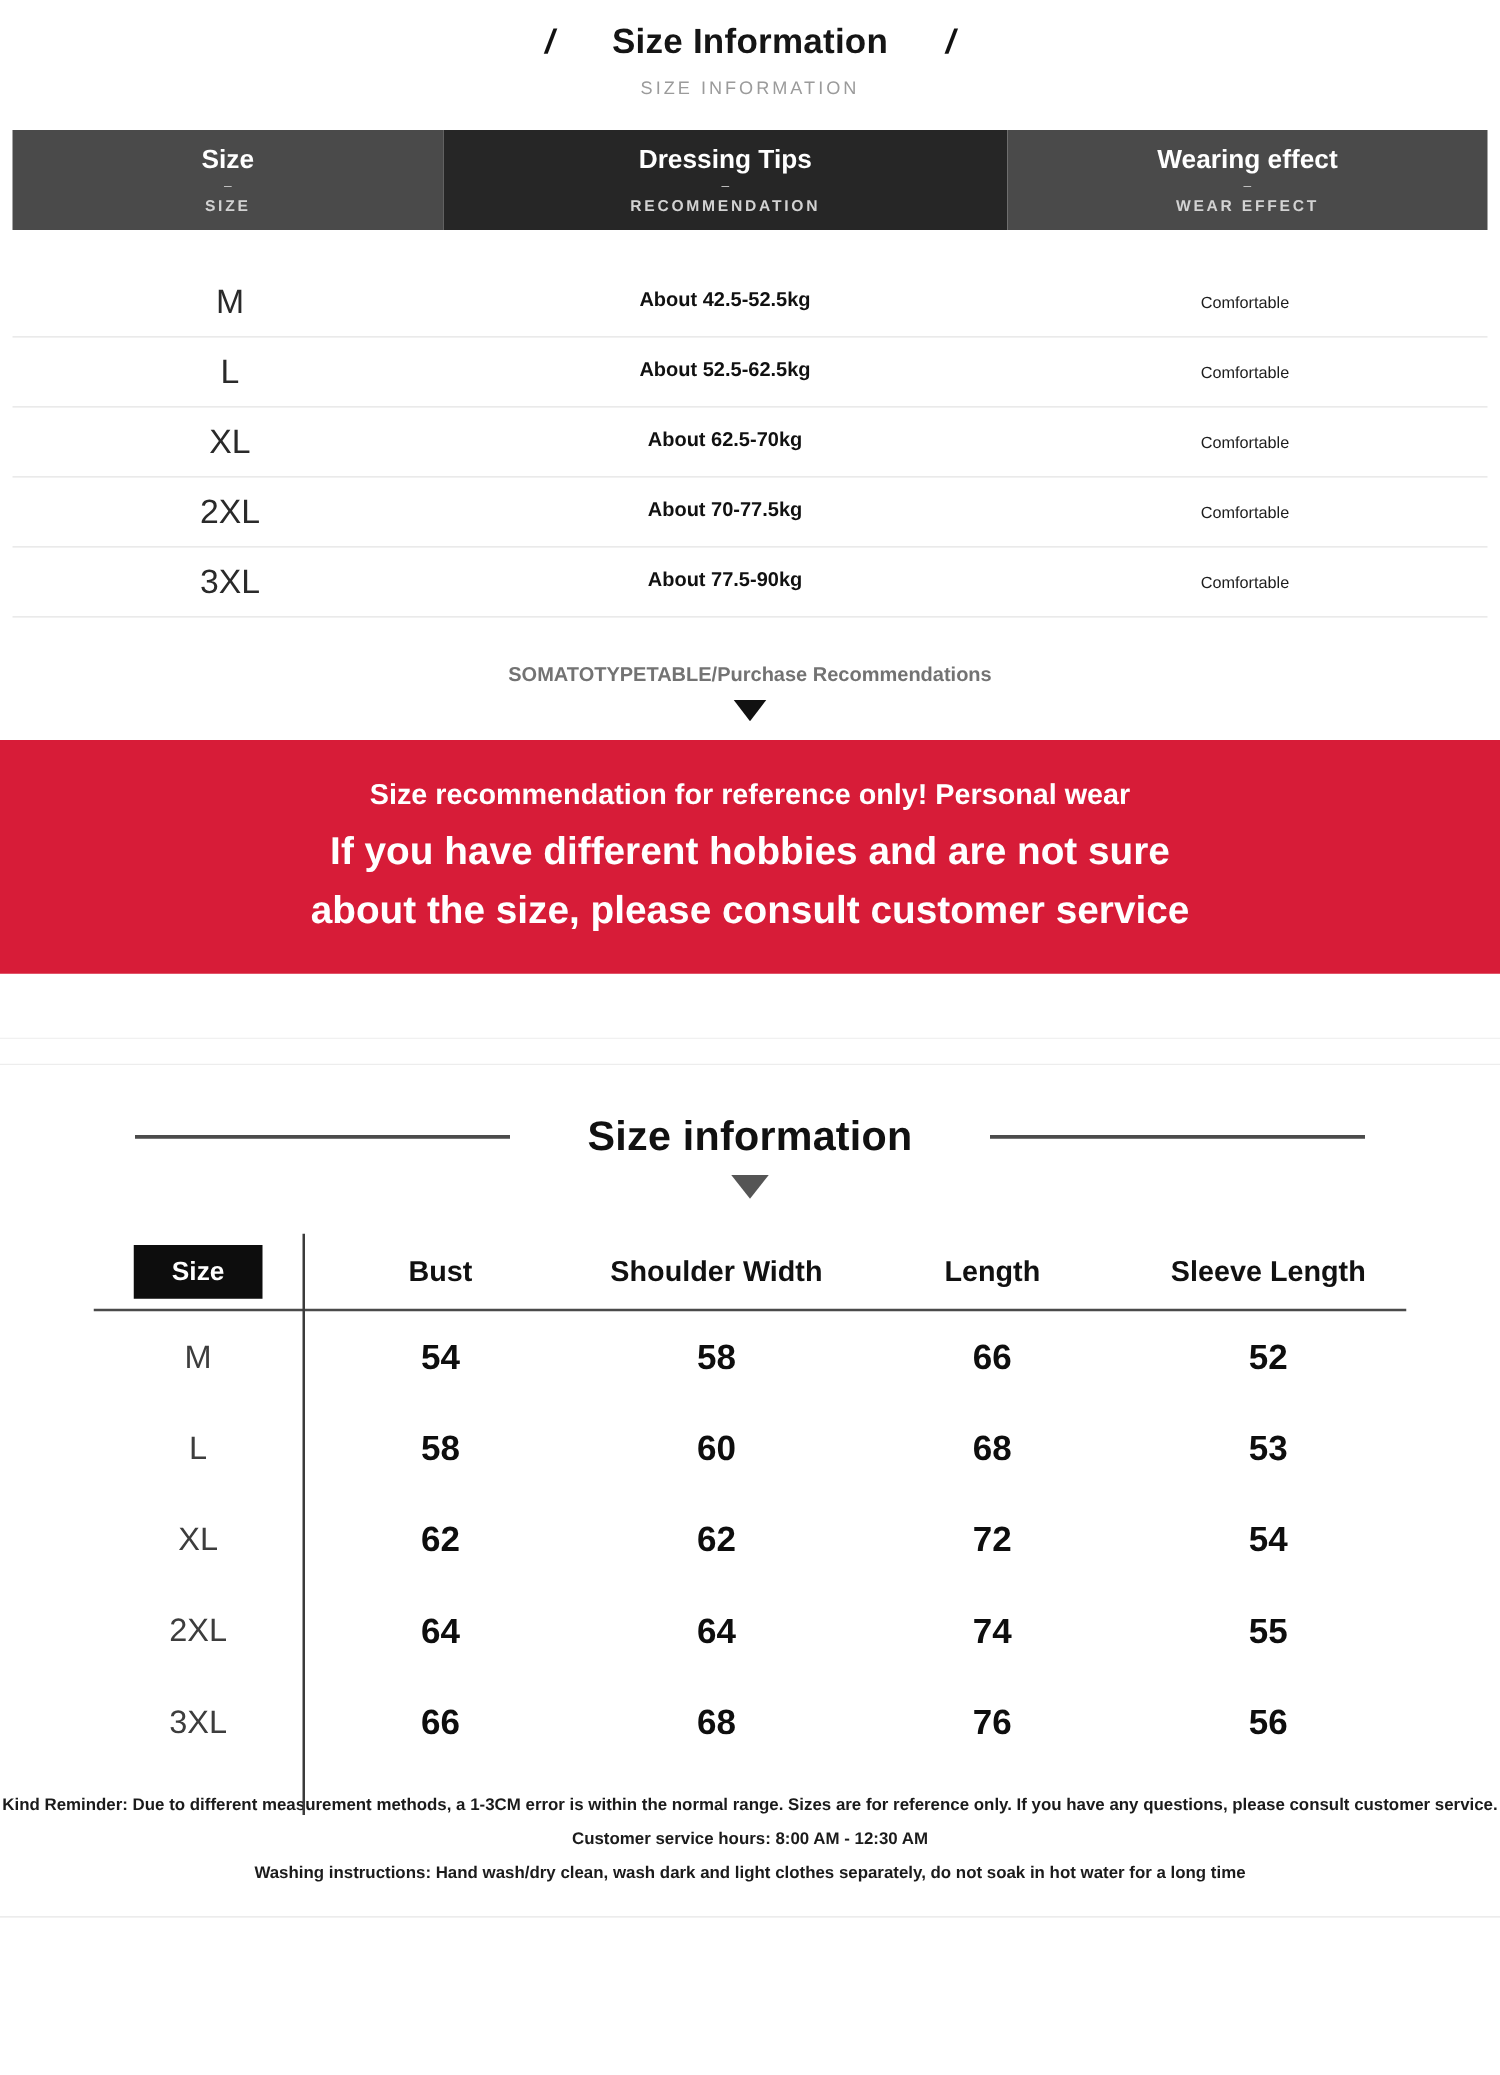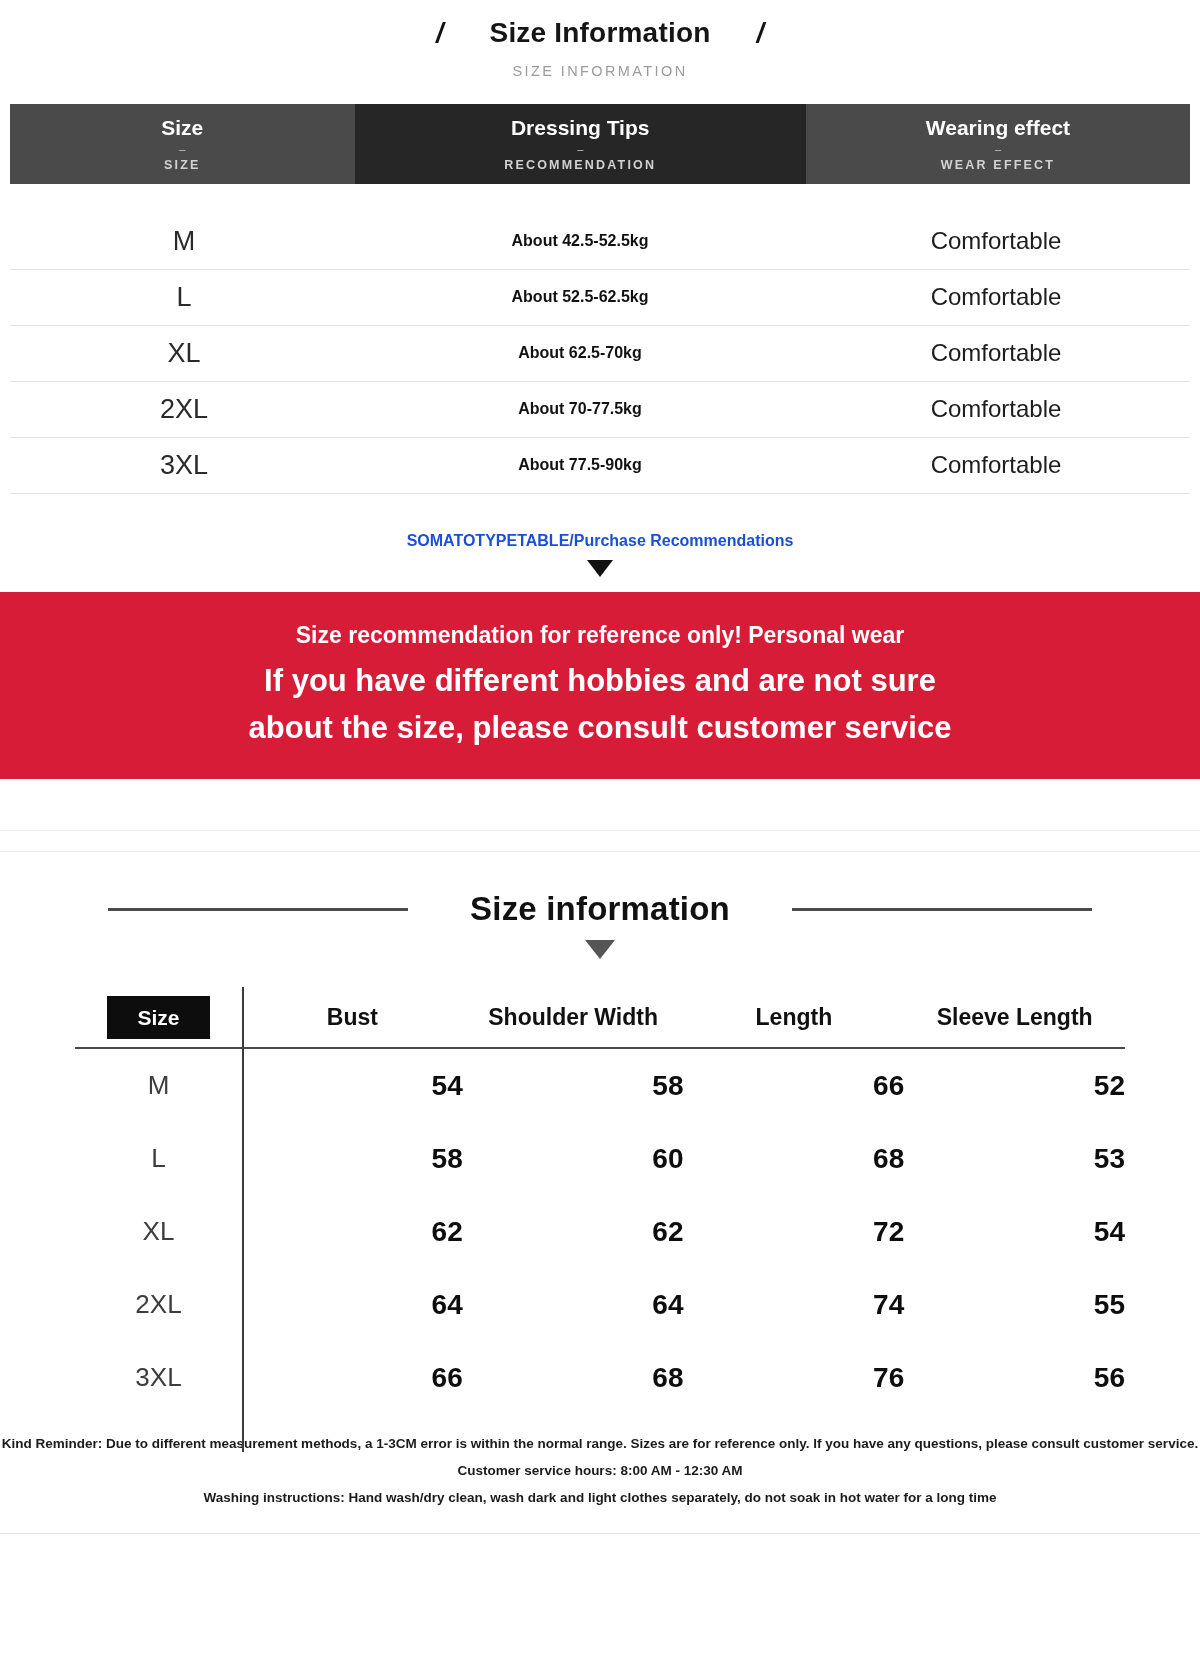--- a/index.html
+++ b/index.html
@@ -110,30 +110,30 @@
   .t1-c2 {
     width: 444px;
     text-align: center;
     font-size: 16px;
     font-weight: 600;
     color: #111;
   }
   .t1-c3 {
     width: 388px;
     text-align: center;
-    font-size: 24px;
+    font-size: 13px;
     font-weight: 400;
     color: #1d1d1d;
   }
 
   .soma {
     text-align: center;
     font-size: 16px;
     font-weight: 600;
-    color: #1d4ed8;
+    color: #737373;
     margin-top: 38px;
   }
   .tri-down-black {
     margin: 10px auto 0 auto;
     width: 0; height: 0;
     border-left: 13px solid transparent;
     border-right: 13px solid transparent;
     border-top: 17px solid #111111;
   }
 
@@ -248,21 +248,21 @@
   }
   .t2-c-size {
     width: 167px;
     text-align: center;
     font-size: 26px;
     font-weight: 400;
     color: #3d3d3d;
   }
   .t2-c {
     flex: 1;
-    text-align: right;
+    text-align: center;
     font-size: 28px;
     font-weight: 700;
     color: #0e0e0e;
   }
 
   .footer-notes {
     width: 1200px;
     margin-top: 16px;
     text-align: center;
     color: #1b1b1b;

